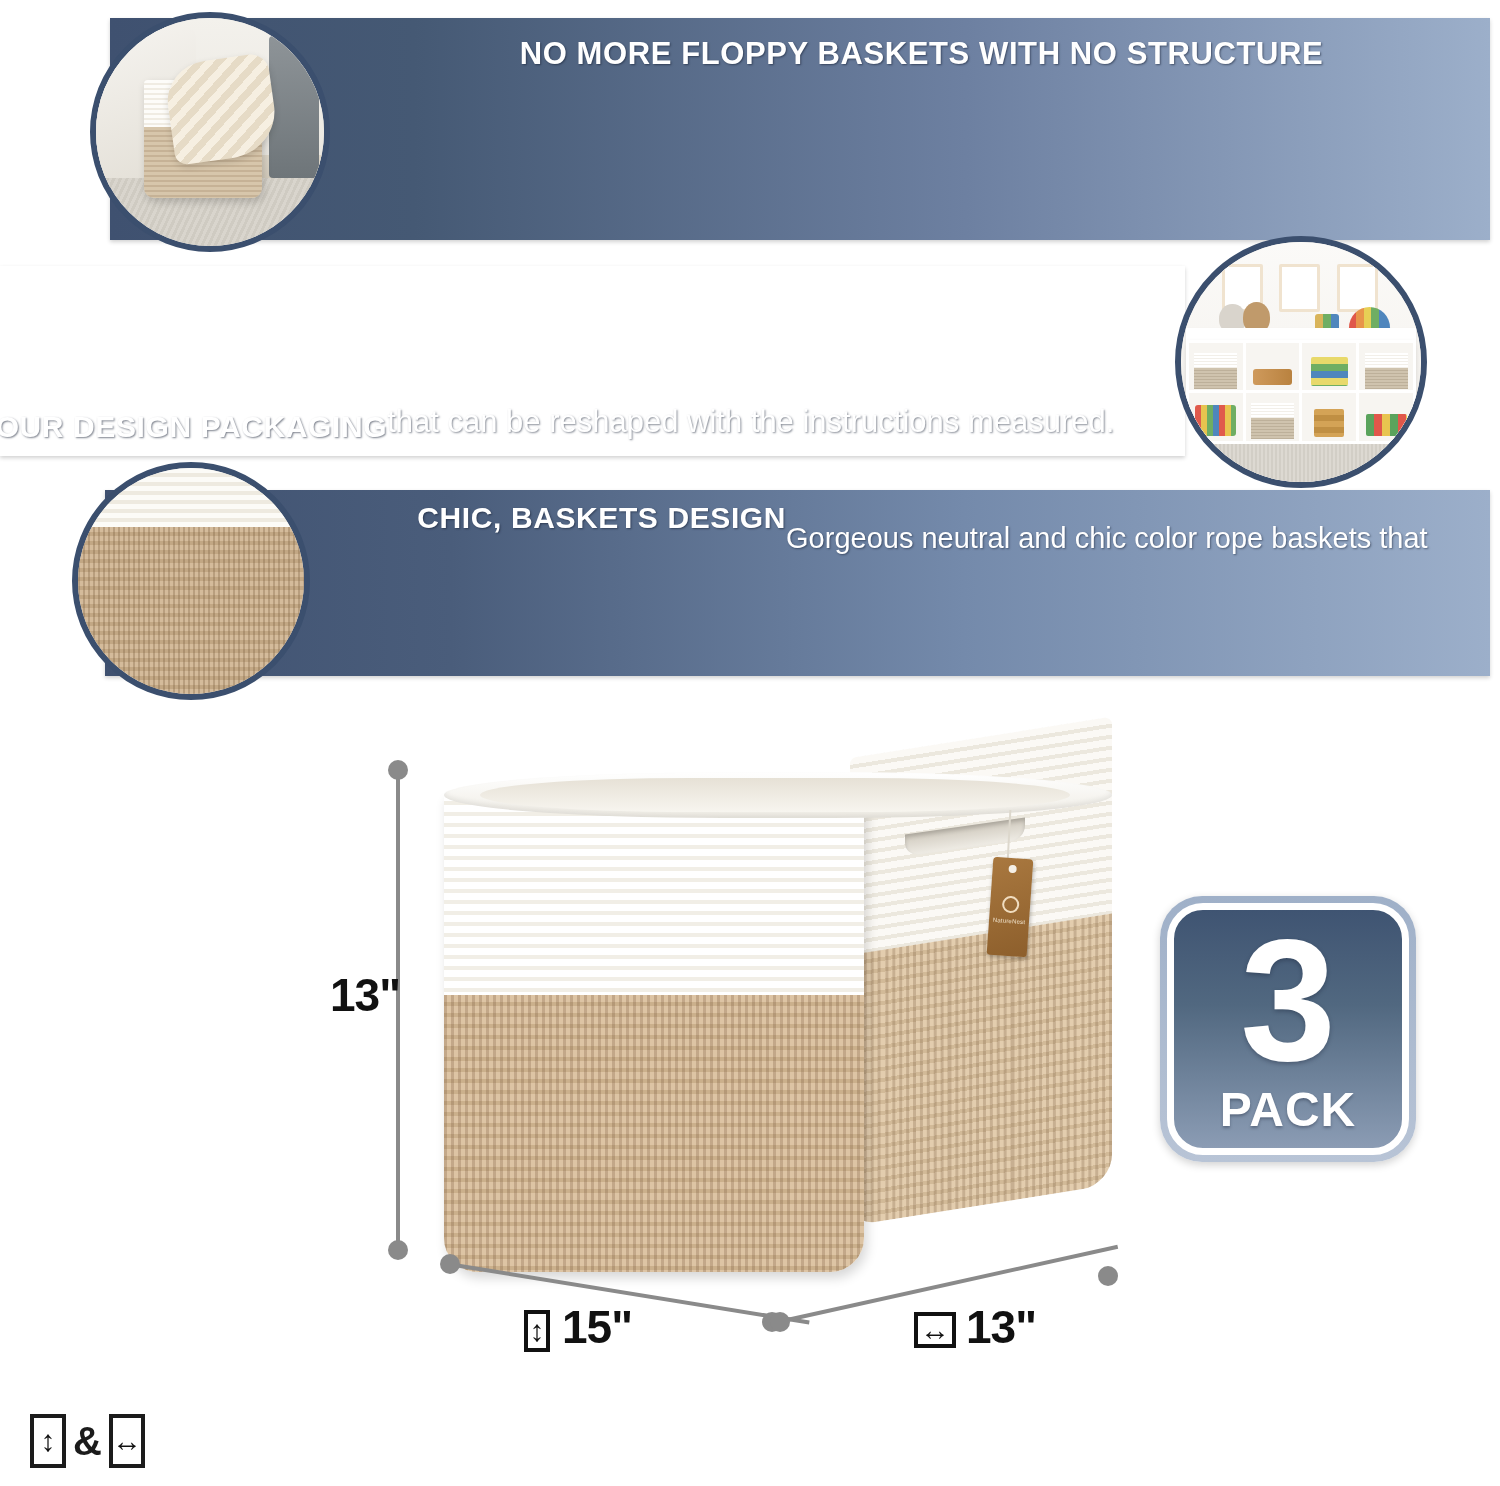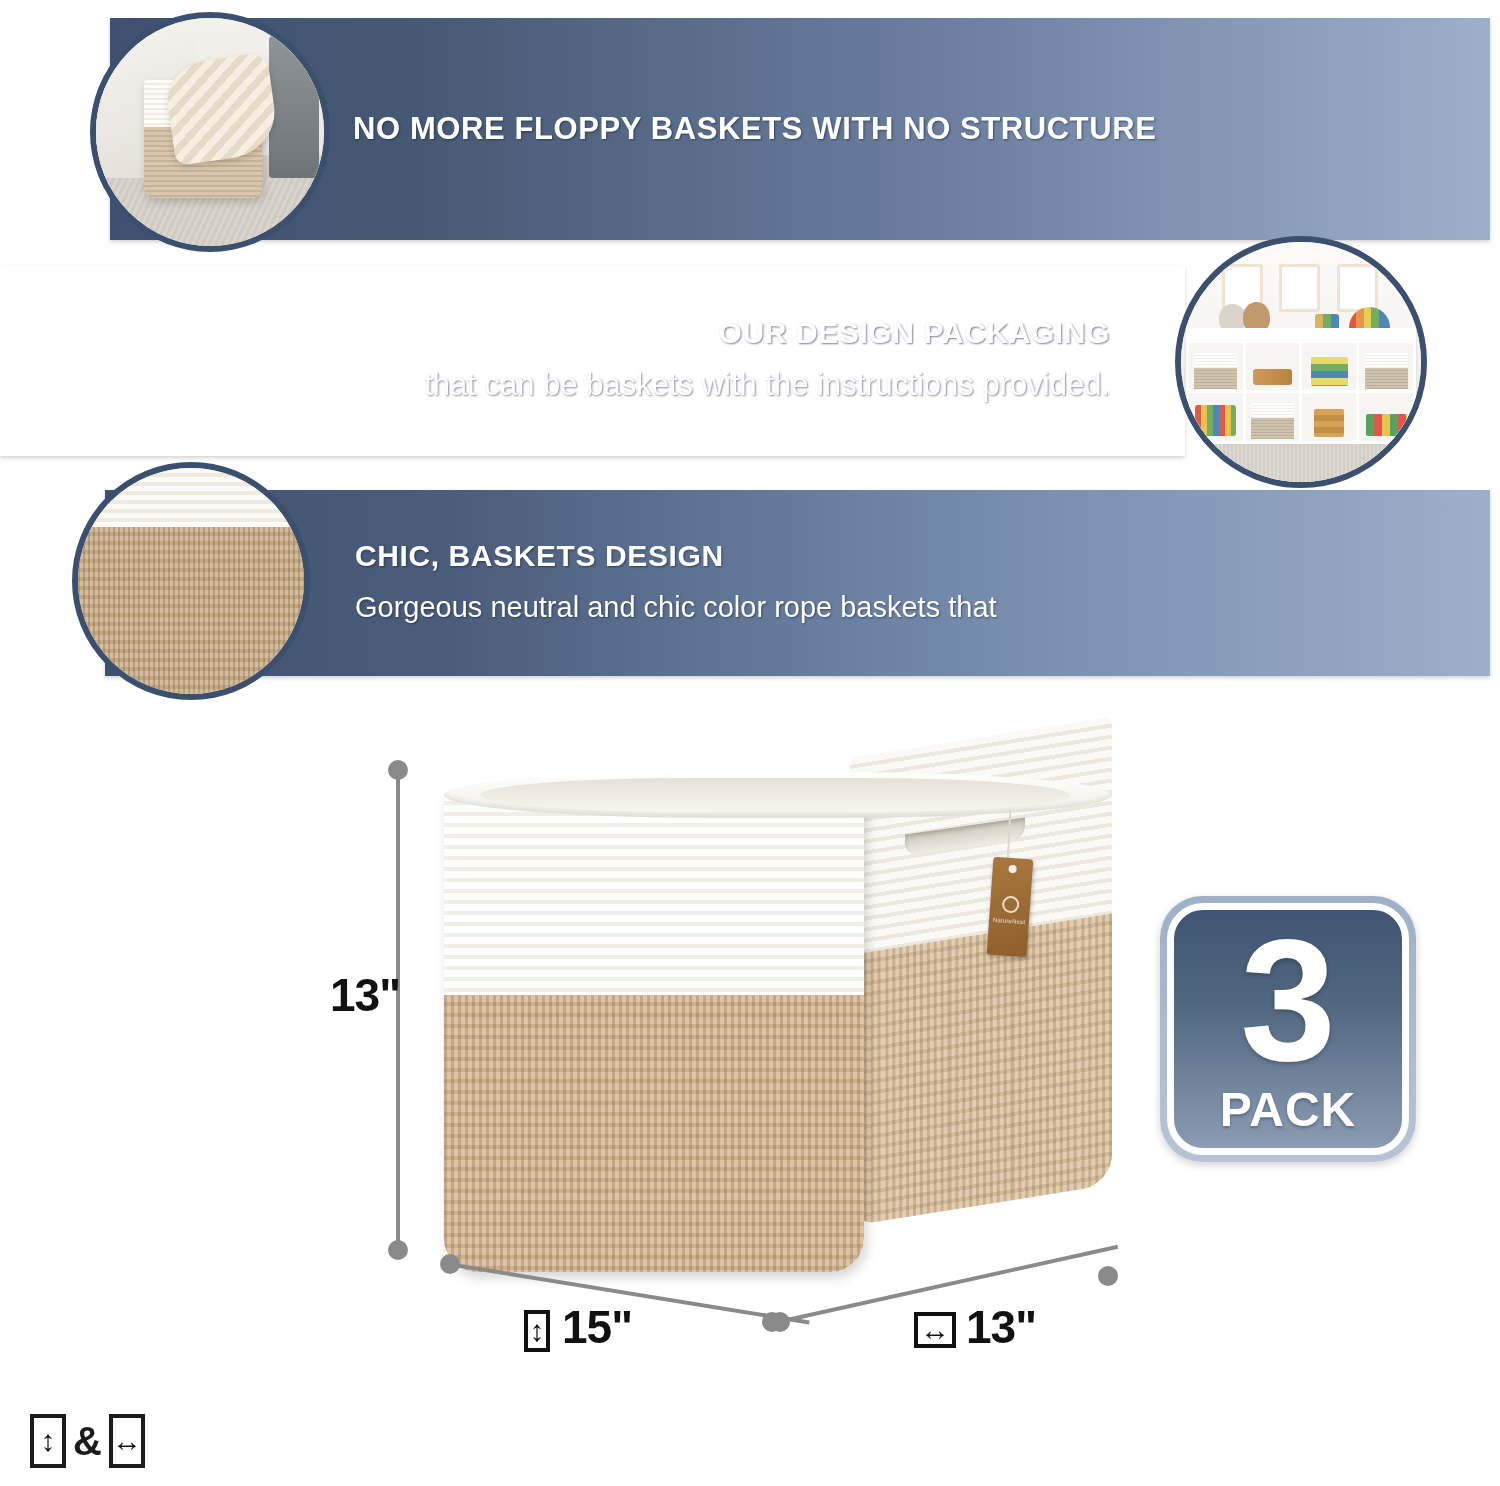--- a/index.html
+++ b/index.html
@@ -8,21 +8,21 @@
     background: #ffffff;
     font-family: "Liberation Sans", sans-serif;
     overflow: hidden;
   }
   #stage { position: relative; width: 1500px; height: 1486px; background:#fff; }
 
   
   .banner {
     position: absolute;
     display: flex;
-    flex-direction: column;
+    flex-direction: row;
     justify-content: center;
     box-shadow: 0 2px 4px rgba(0,0,0,.18);
   }
   .banner .b-head {
     color: #fff;
     font-weight: bold;
     font-size: 31px;
     letter-spacing: .6px;
     line-height: 1.05;
     text-shadow: 1px 1px 2px rgba(20,30,50,.55);
@@ -257,21 +257,21 @@
 
 <div id="stage">
 
   <div class="banner" id="banner1">
     <div class="b-head">NO MORE FLOPPY BASKETS WITH NO STRUCTURE</div>
   </div>
 
   <div class="banner" id="banner2">
     <div class="b-head">OUR DESIGN PACKAGING</div>
     <div class="b-body">
-      <div class="b-line">that can be baskets with the instructions provided.</div>
+      <div class="b-line">that can be reshaped with the instructions measured.</div>
     </div>
   </div>
 
   <div class="banner" id="banner3">
     <div class="b-head">CHIC, BASKETS DESIGN</div>
     <div class="b-body">
       <div class="b-line">Gorgeous neutral and chic color rope baskets that</div>
     </div>
   </div>
 

